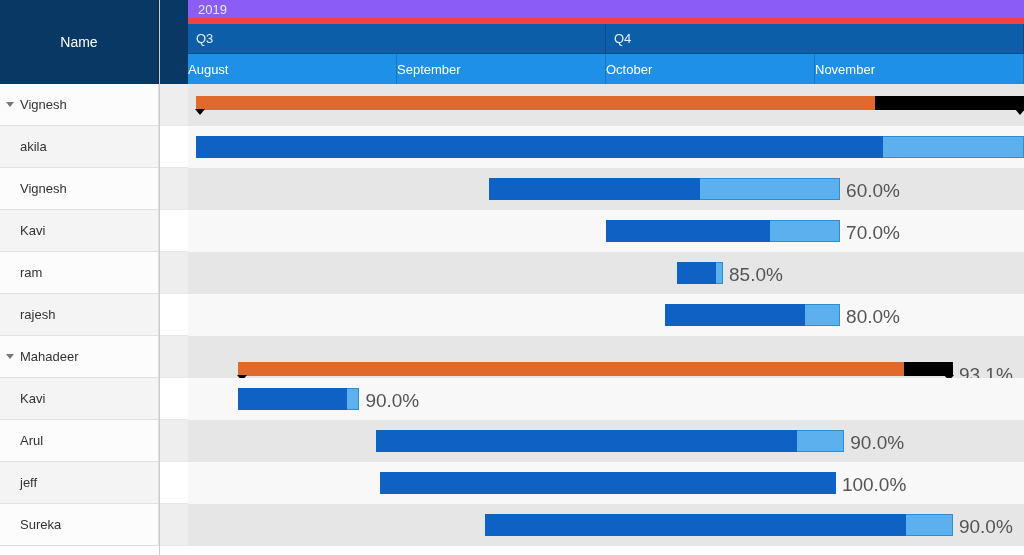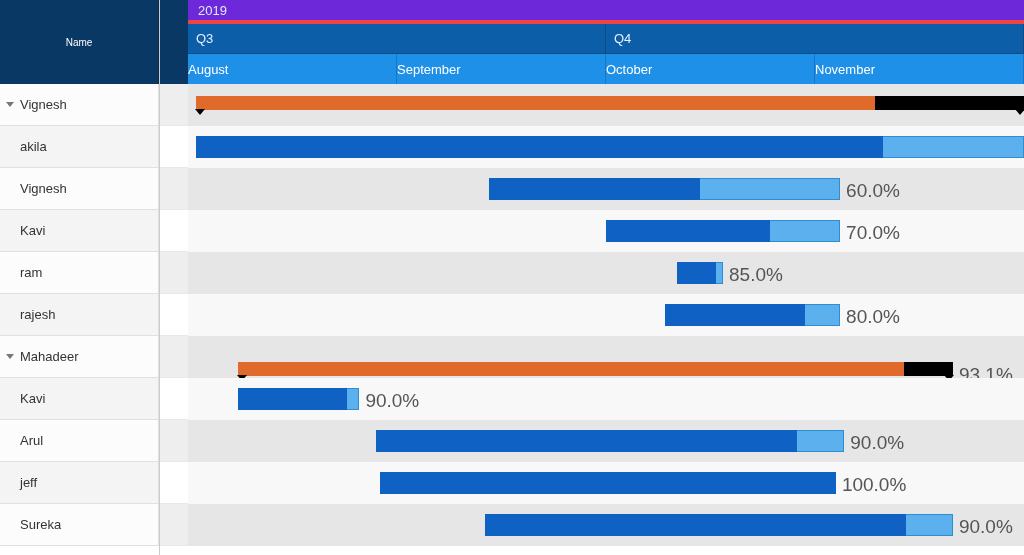--- a/index.html
+++ b/index.html
@@ -23,21 +23,21 @@
     border-right: 1px solid #ccc;
   }
   .left-header {
     background: #093864;
     color: #fff;
     height: 84px;
     display: flex;
     align-items: center;
     justify-content: center;
     border-right: 1px solid #0a2a4a;
-    font-size: 10px;
+    font-size: 14px;
   }
   .name-cell {
     height: 42px;
     display: flex;
     align-items: center;
     padding-left: 20px;
     border-bottom: 1px solid #e0e0e0;
     border-right: 1px solid #e0e0e0;
     color: #333;
     background: #f4f4f4;
@@ -72,26 +72,26 @@
   .timeline {
     flex: 1 1 auto;
     position: relative;
     overflow: hidden;
   }
   .tl-header {
     height: 84px;
   }
   .tl-year {
     height: 24px;
-    background: #6d28d9;
+    background: #8b5cf6;
     color: #dfe9f3;
     padding-left: 10px;
     display: flex;
     align-items: center;
-    border-bottom: 4px solid #ef4444;
+    border-bottom: 6px solid #ef4444;
     font-size: 13px;
   }
   .tl-qrow, .tl-mrow {
     display: flex;
     height: 30px;
   }
   .tl-q {
     background: #0d5ea8;
     color: #e8f1fb;
     border-right: 1px solid #0a4c87;

